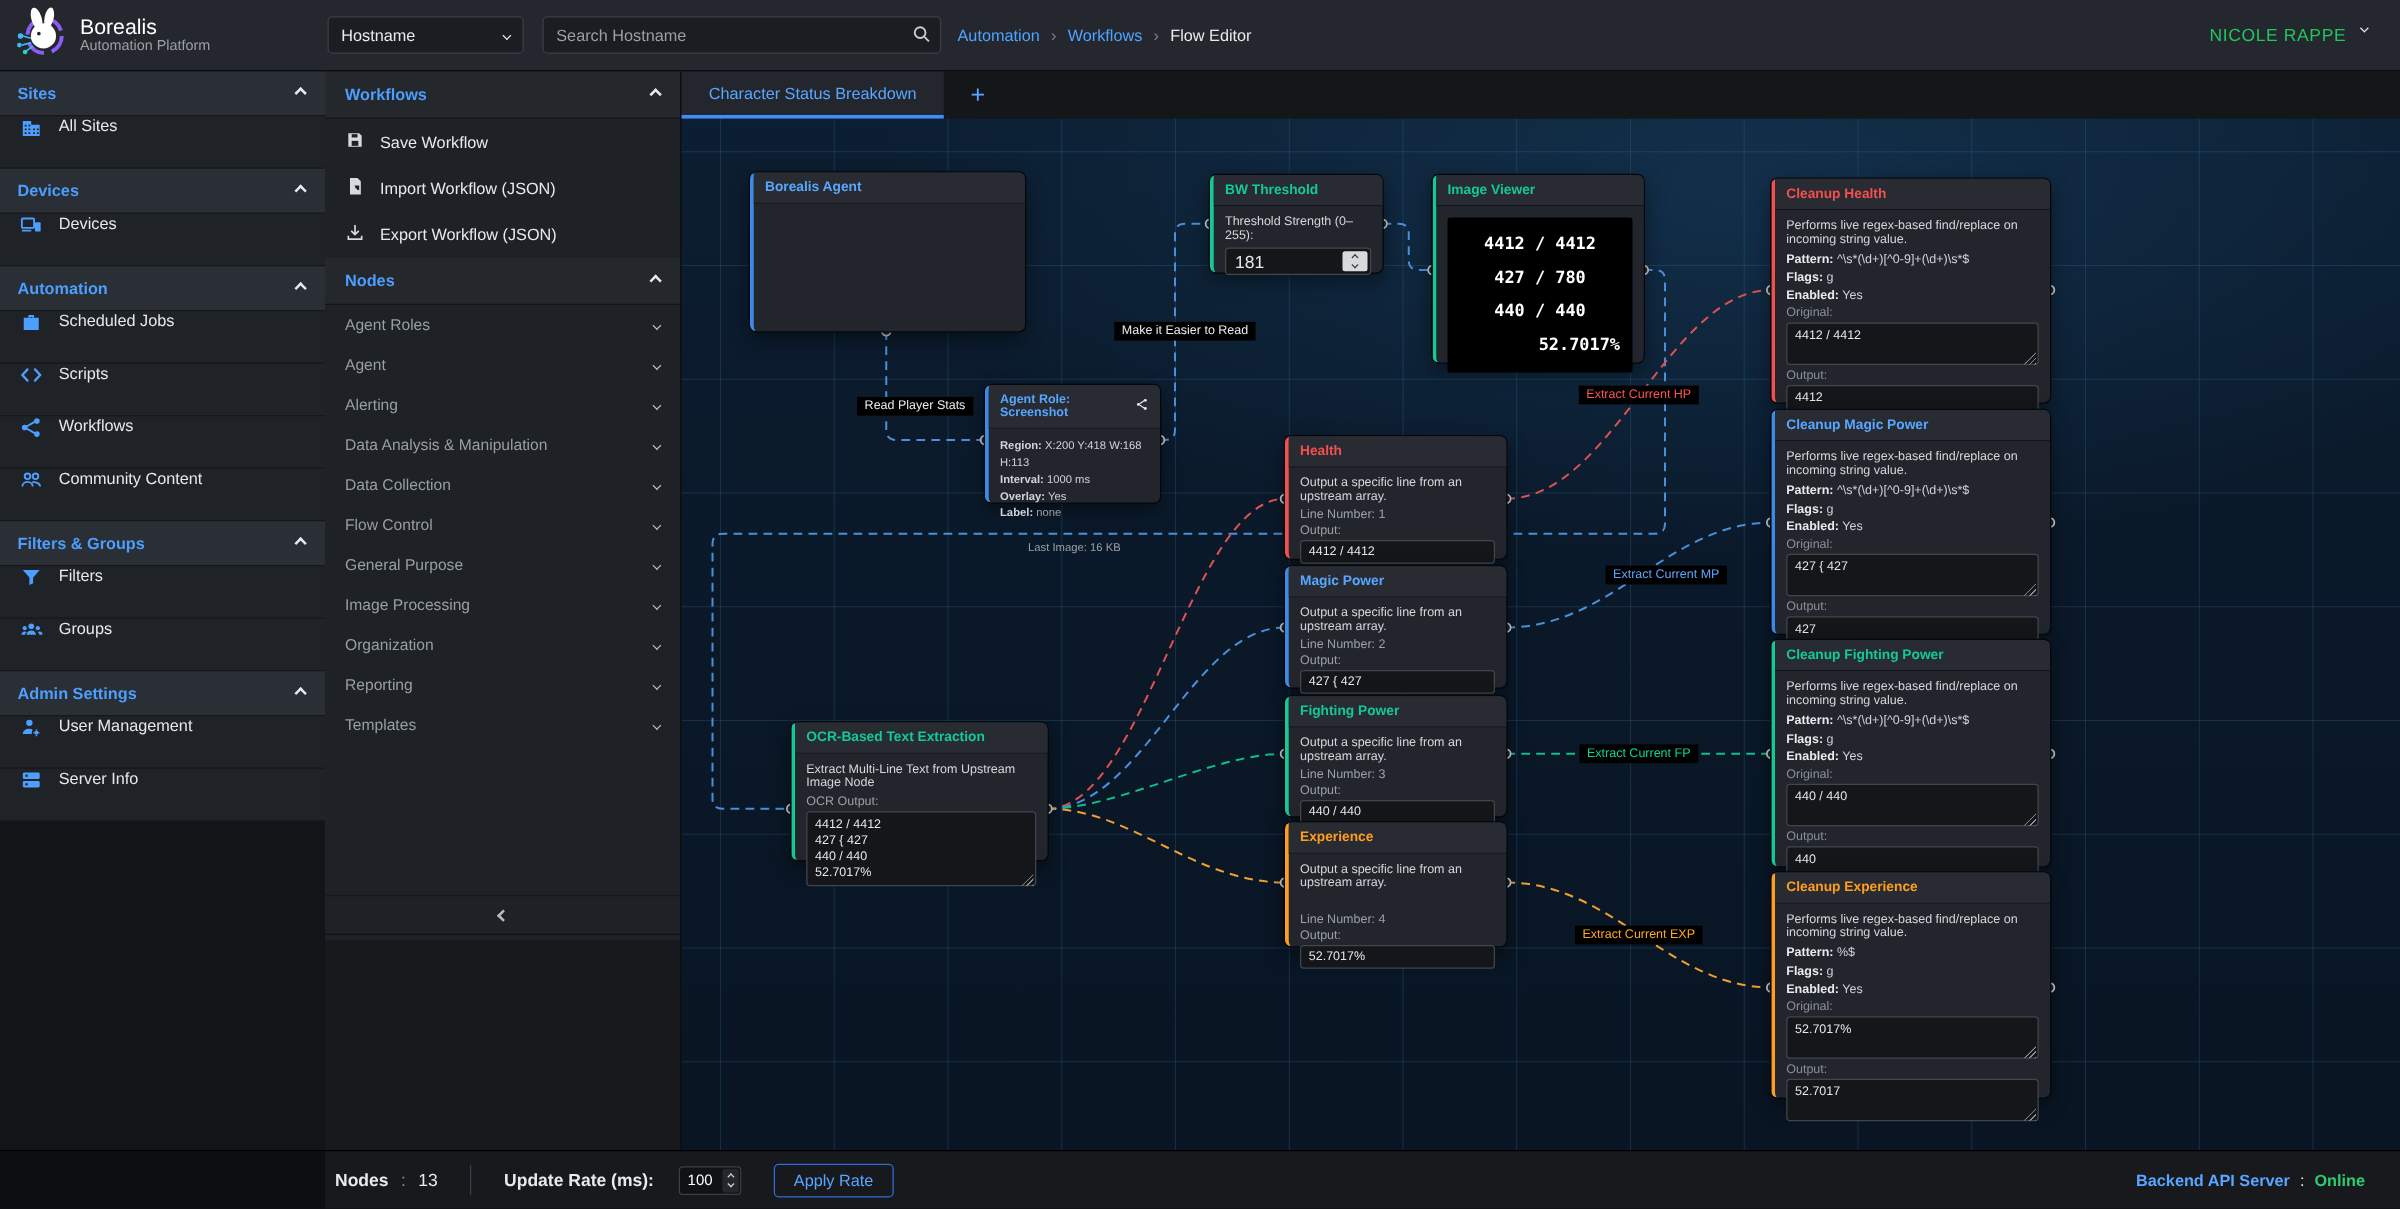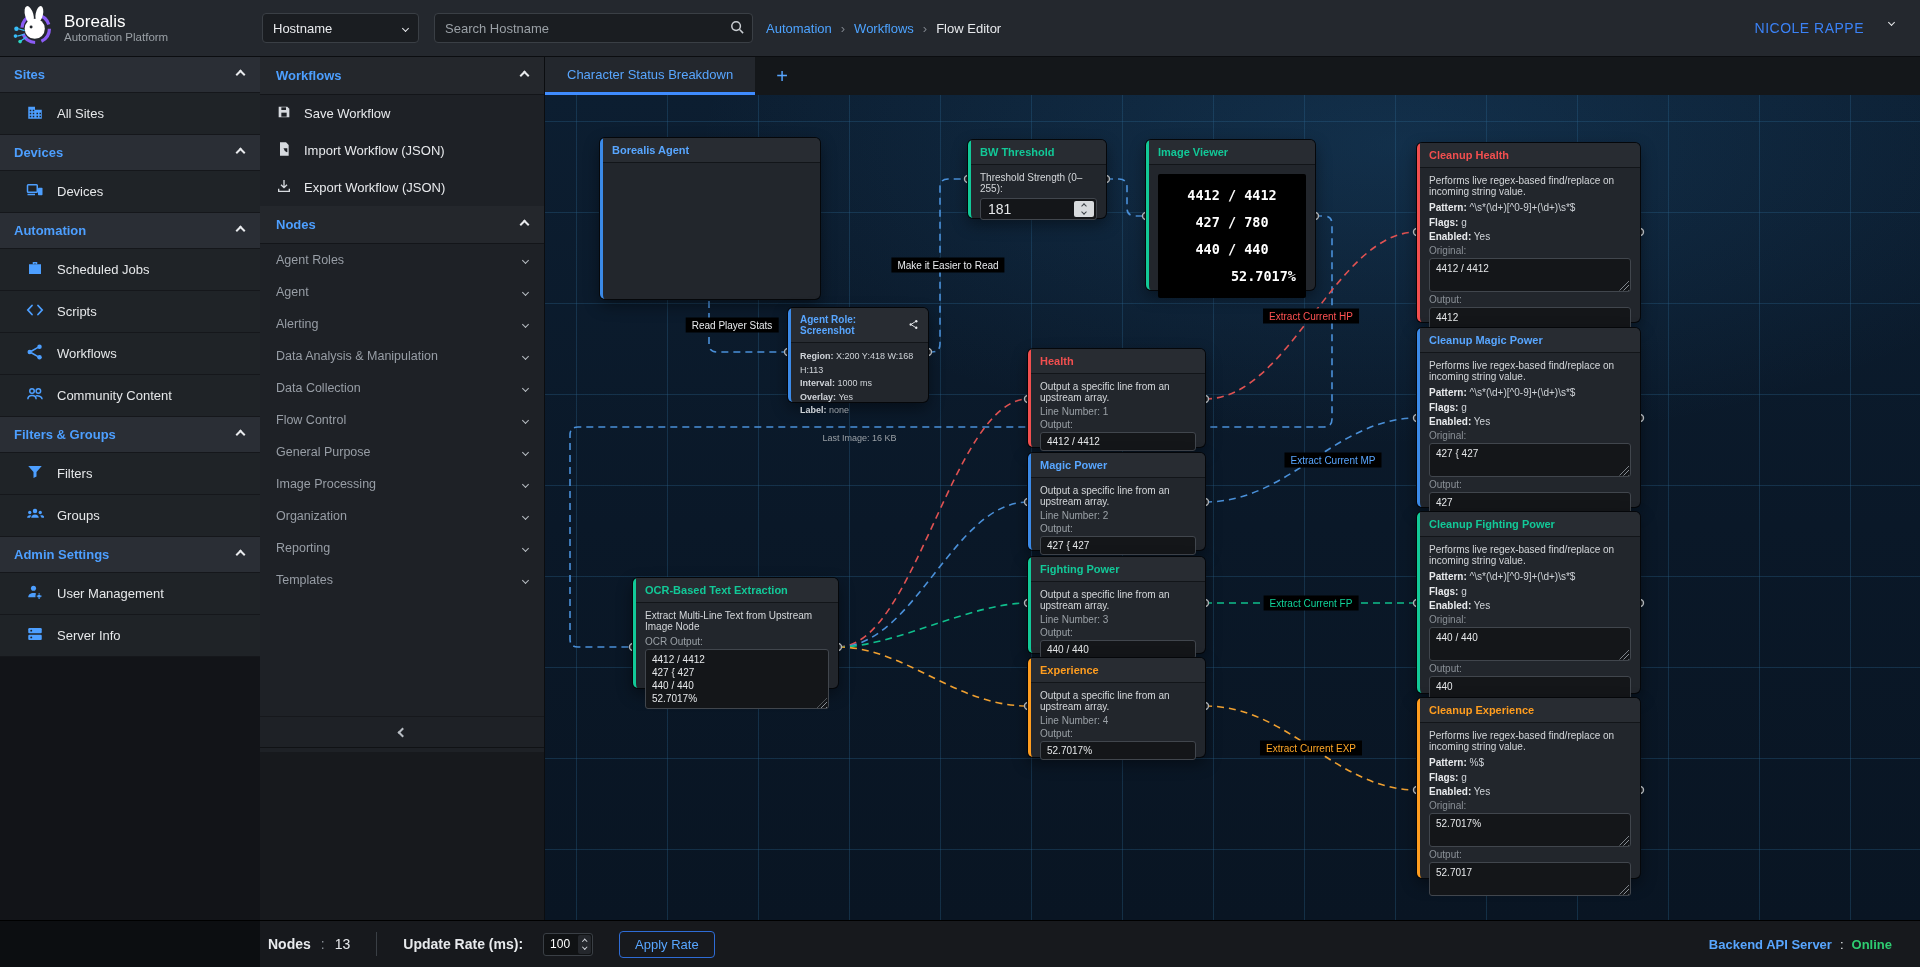--- a/index.html
+++ b/index.html
@@ -13,35 +13,35 @@
   .logo-sub{font-size:11.5px;color:#9aa0a6}
   .host-select{width:157px;height:30px;margin-left:2px;background:#1a1d21;border:1px solid #3a3f45;border-radius:4px;display:flex;align-items:center;justify-content:space-between;padding:0 10px;font-size:13px;color:#e8eaed;cursor:pointer}
   .search-wrap{position:relative;margin-left:15px}
   .search-input{width:319px;height:30px;background:#1a1d21;border:1px solid #3a3f45;border-radius:4px;color:#86efac;font-size:13px;padding:0 30px 0 10px;font-family:"Liberation Sans",sans-serif}
   .search-input::placeholder{color:#9aa0a6}
   .search-ico{position:absolute;right:8px;top:7px}
   .crumbs{display:flex;align-items:center;gap:9px;margin-left:13px;font-size:13px}
   .crumb-link{color:#4da3ff}
   .crumb-sep{color:#7d828a}
   .crumb-cur{color:#e8eaed}
-  .user-menu{margin-left:auto;margin-right:26px;display:flex;align-items:flex-start;gap:25px;font-size:14px;letter-spacing:.5px;color:#3b82f6;cursor:pointer}
+  .user-menu{margin-left:auto;margin-right:26px;display:flex;align-items:flex-start;gap:12px;font-size:14px;letter-spacing:.5px;color:#22c55e;cursor:pointer}
 
   
   .chev{display:inline-block;width:7px;height:7px;border-style:solid;border-width:0 2px 2px 0;border-color:#e8eaed}
   .chev.up{transform:rotate(-135deg)}
   .chev.down{transform:rotate(45deg)}
   .chev.left{transform:rotate(135deg)}
   .chev.sm{width:5px;height:5px;border-width:0 1.5px 1.5px 0}
   .chev.gray{border-color:#b8bdc3}
 
   
   .sidebar{position:absolute;left:0;top:57px;width:260px;bottom:47px;background:#121418;z-index:20}
   .sb-hdr{height:36px;background:#2a2e35;display:flex;align-items:center;justify-content:space-between;padding:0 16px 0 14px;border-bottom:1px solid #15171b;cursor:pointer}
   .sb-hdr span.lbl{color:#4d9fff;font-weight:bold;font-size:13px}
-  .sb-item{height:42px;background:#1f2327;display:flex;align-items:center;gap:13px;padding-left:26px;border-bottom:1px solid #15171b;font-size:13px;color:#e6e8ea;cursor:pointer}
+  .sb-item{height:42px;background:#1f2327;display:flex;gap:13px;padding-left:16px;border-bottom:1px solid #15171b;font-size:13px;color:#e6e8ea;cursor:pointer}
   .sb-item svg{flex:0 0 auto}
 
   
   .panel{position:absolute;left:260px;top:57px;width:285px;bottom:47px;background:#17191d;z-index:20;border-right:1px solid #0b0d10}
   .panel-content{background:#1e2126;padding-bottom:4px}
   .pn-hdr{height:38px;display:flex;align-items:center;justify-content:space-between;padding:0 16px;cursor:pointer;background:#24272c;border-bottom:1px solid #131519}
   .pn-hdr .lbl{color:#4d9fff;font-weight:bold;font-size:13px}
   .pn-item{height:37px;display:flex;align-items:center;gap:12px;padding-left:16px;font-size:13px;color:#e8eaed;cursor:pointer}
   .pn-cat{height:32px;display:flex;align-items:center;justify-content:space-between;padding:0 16px;font-size:12.5px;color:#989ea6;cursor:pointer}
   .panel-spacer{height:120px;background:#1e2126}
@@ -400,21 +400,21 @@
         <circle class="port" cx="1095" cy="695" r="3.5"></circle>
       </svg>
 
       <div class="elabel" style="left:187px;top:230px">Read Player Stats</div>
       <div class="elabel" style="left:403px;top:170px">Make it Easier to Read</div>
       <div class="elabel el-red" style="left:766px;top:221px">Extract Current HP</div>
       <div class="elabel el-blue" style="left:788px;top:365px">Extract Current MP</div>
       <div class="elabel el-green" style="left:766px;top:508px">Extract Current FP</div>
       <div class="elabel el-orange" style="left:766px;top:653px">Extract Current EXP</div>
 
-      <div class="node s-blue" style="left:55px;top:43px;width:220px;height:161px">
+      <div class="node s-blue" style="left:55px;top:43px;width:220px;height:127px">
         <div class="ttl t-blue">
             <span>Borealis Agent</span>
           </div>
       </div>
 
       <div class="node s-green" style="left:423px;top:45px;width:138px;height:78px">
         <div class="ttl t-green">
             <span>BW Threshold</span>
           </div>
         <div class="bd">
@@ -497,21 +497,21 @@
           <input class="nfield" style="margin-top: 2px;" type="text" value="440 / 440">
         </div>
       </div>
 
       <div class="node s-orange" style="left:483px;top:563px;width:177px;height:99px">
         <div class="ttl t-orange">
             <span>Experience</span>
           </div>
         <div class="bd">
           <div style="color:#d4d7da">Output a specific line from an upstream array.</div>
-          <div class="dim" style="margin-top:3px">Line Number: 4</div>
+          <div class="dim" style="margin-top:18px">Line Number: 4</div>
           <div class="dim" style="margin-top:2px">Output:</div>
           <input class="nfield" style="margin-top: 2px;" type="text" value="52.7017%">
         </div>
       </div>
 
       <div class="node s-green" style="left:88px;top:483px;width:205px;height:110px">
         <div class="ttl t-green">
             <span>OCR-Based Text Extraction</span>
           </div>
         <div class="bd">

